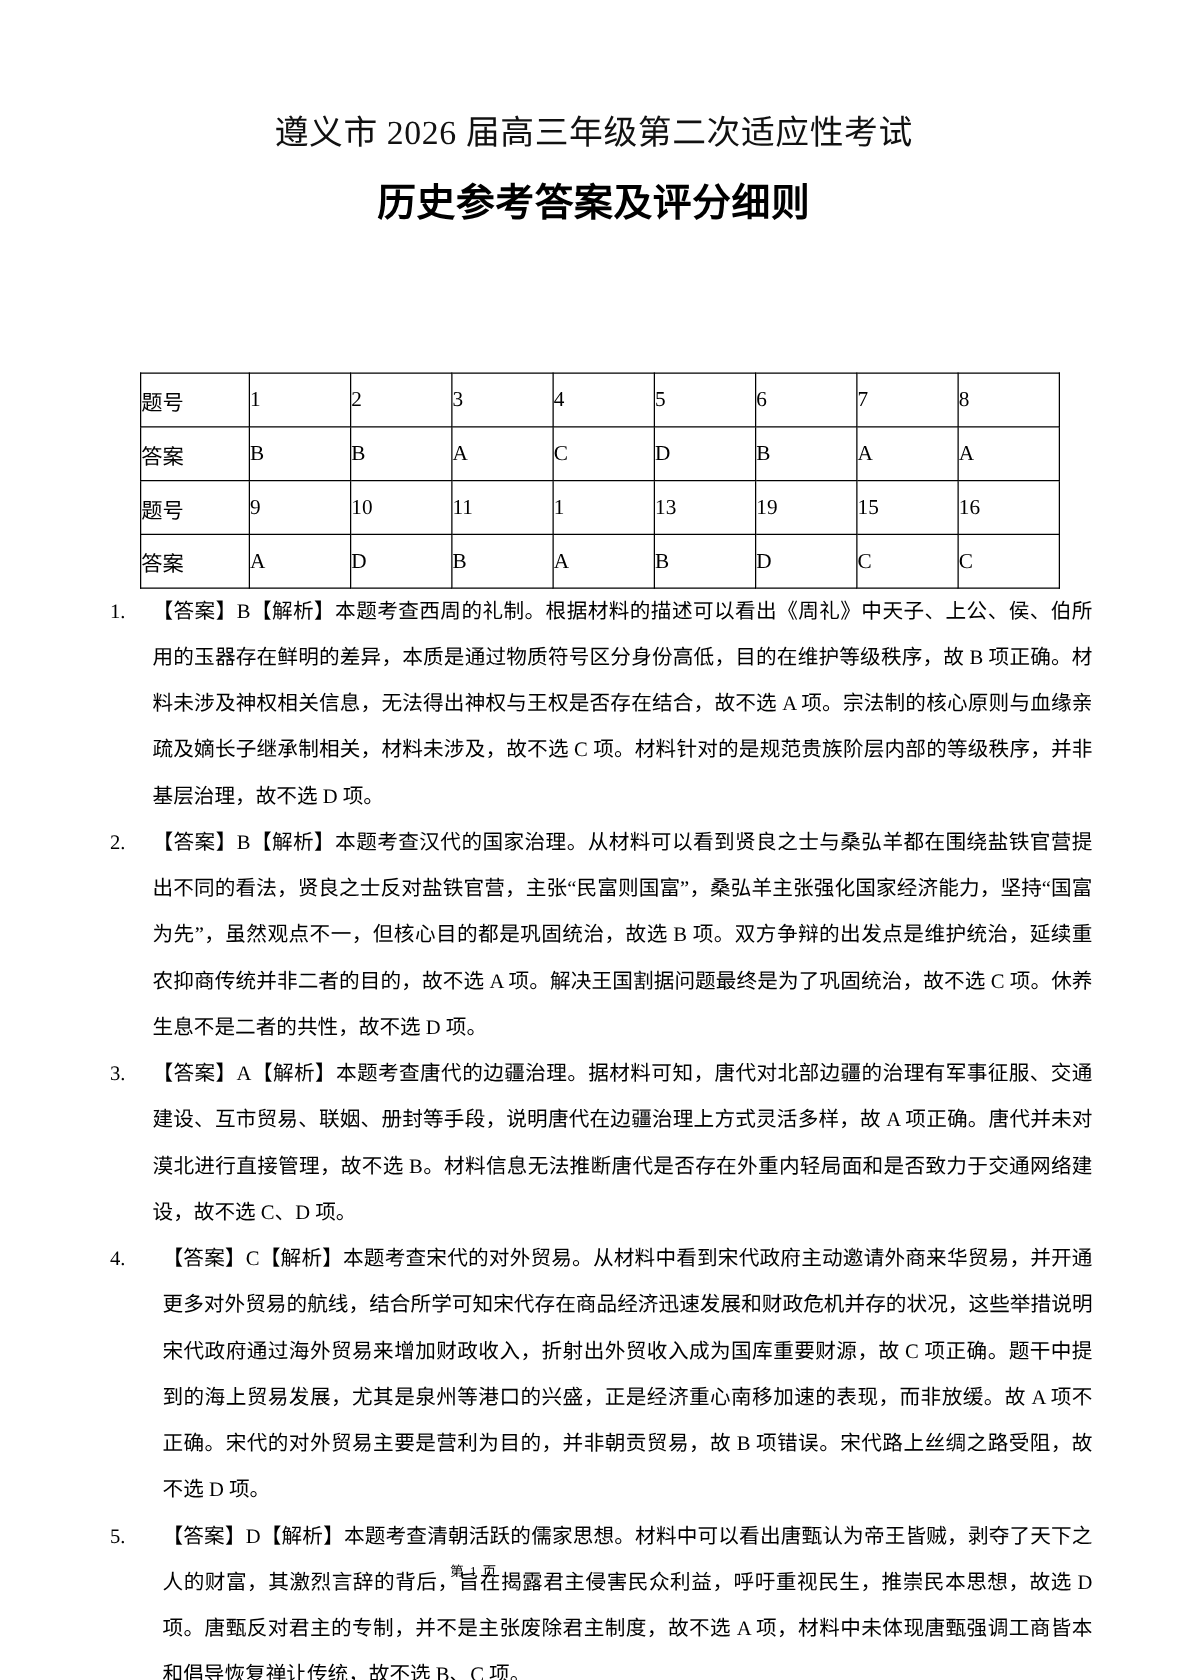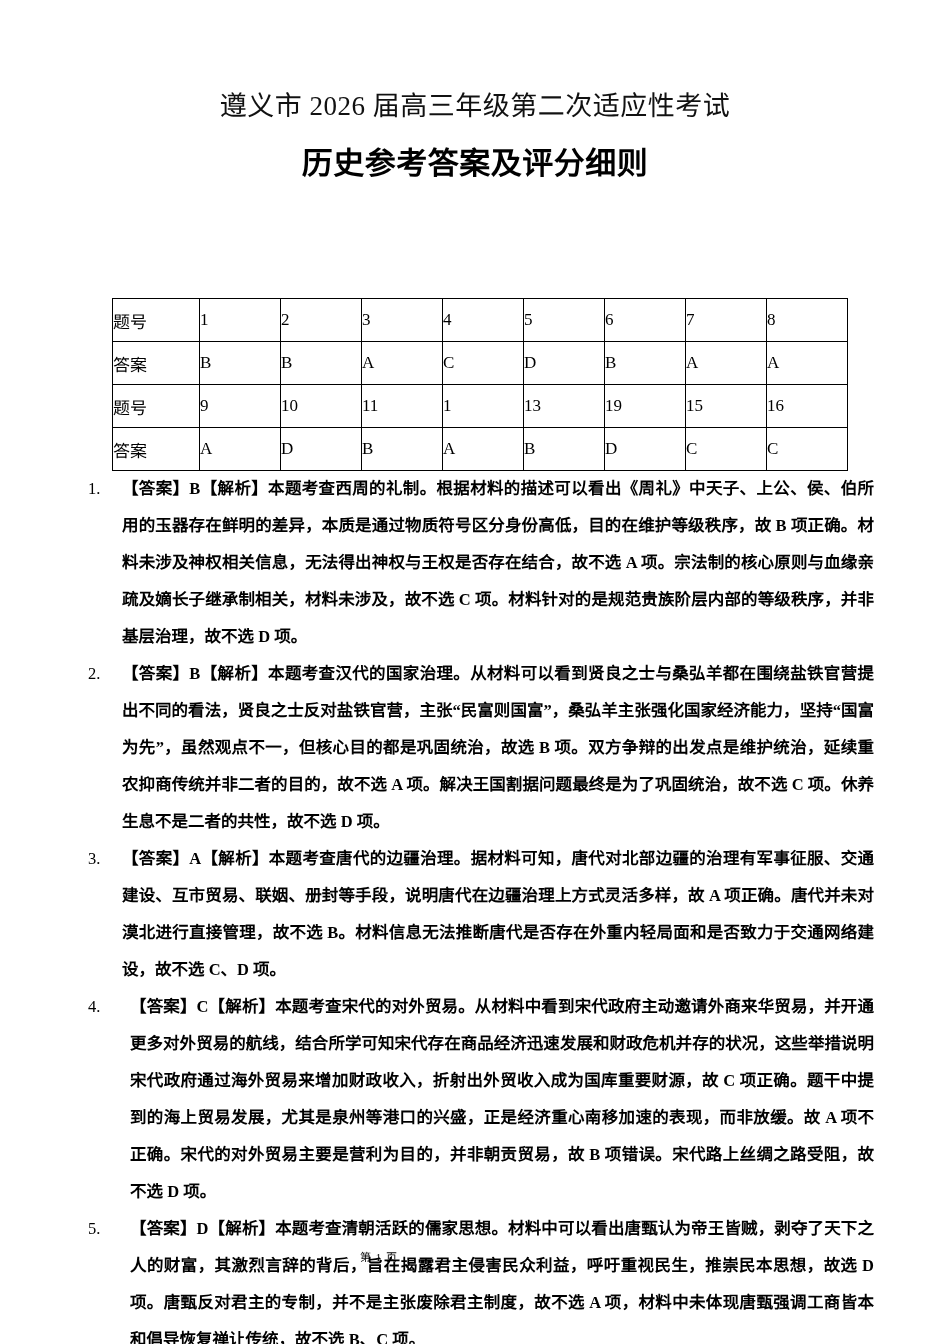--- a/index.html
+++ b/index.html
@@ -122,21 +122,20 @@
   .exp-num.wide {
     width: 42px;
   }
   .exp-body {
     flex: 1 1 auto;
     font-size: 16.5px;
     line-height: 37px;
     text-align: justify;
     text-justify: inter-ideograph;
     word-break: break-all;
-    font-weight: bold;
   }
   .exp-body.narrow {
     
   }
 
   
   .page-footer {
     position: absolute;
     left: 0;
     top: 1248px;

